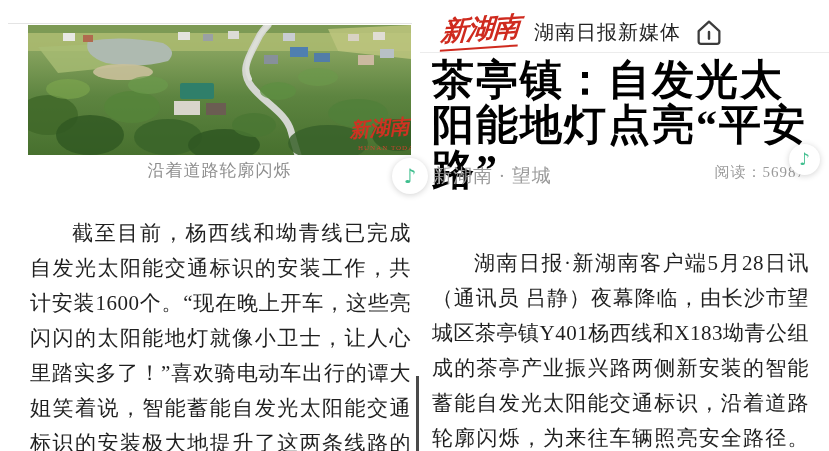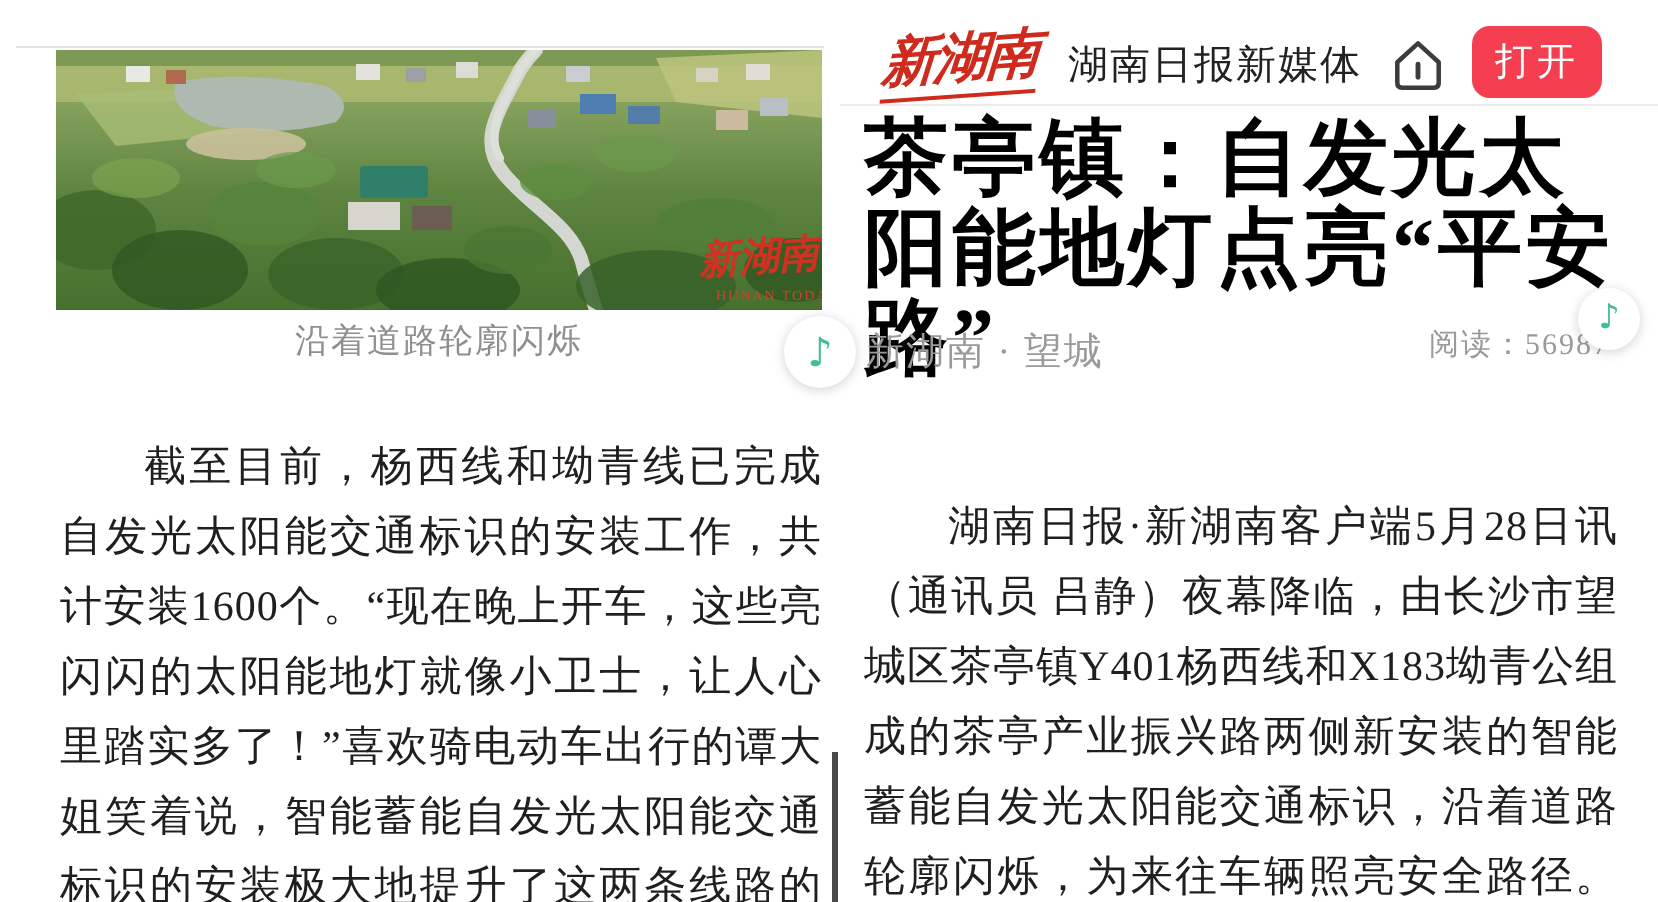--- a/index.html
+++ b/index.html
@@ -152,21 +152,20 @@
 
   <div class="brand">湖南日报新媒体</div>
 
   <div class="home-btn">
     <svg width="32" height="32" viewBox="0 0 34 34">
       <path d="M6,15 L17,5 L28,15 L28,26 Q28,28.5 25.5,28.5 L8.5,28.5 Q6,28.5 6,26 Z" fill="none" stroke="#3c3c3c" stroke-width="2.4" stroke-linejoin="round"></path>
       <line x1="17" y1="16" x2="17" y2="23" stroke="#3c3c3c" stroke-width="2.6" stroke-linecap="round"></line>
     </svg>
   </div>
 
-  <button class="open-btn">打开</button>
 
   <div class="divider-right"></div>
 
   <h1 class="title">茶亭镇：自发光太阳能地灯点亮“平安路”</h1>
 
   <div class="meta-source">新湖南 · 望城</div>
   <div class="meta-reads">阅读：56987</div>
 
   <div class="music-btn music-btn-right">
     <span class="music-note">♪</span>

